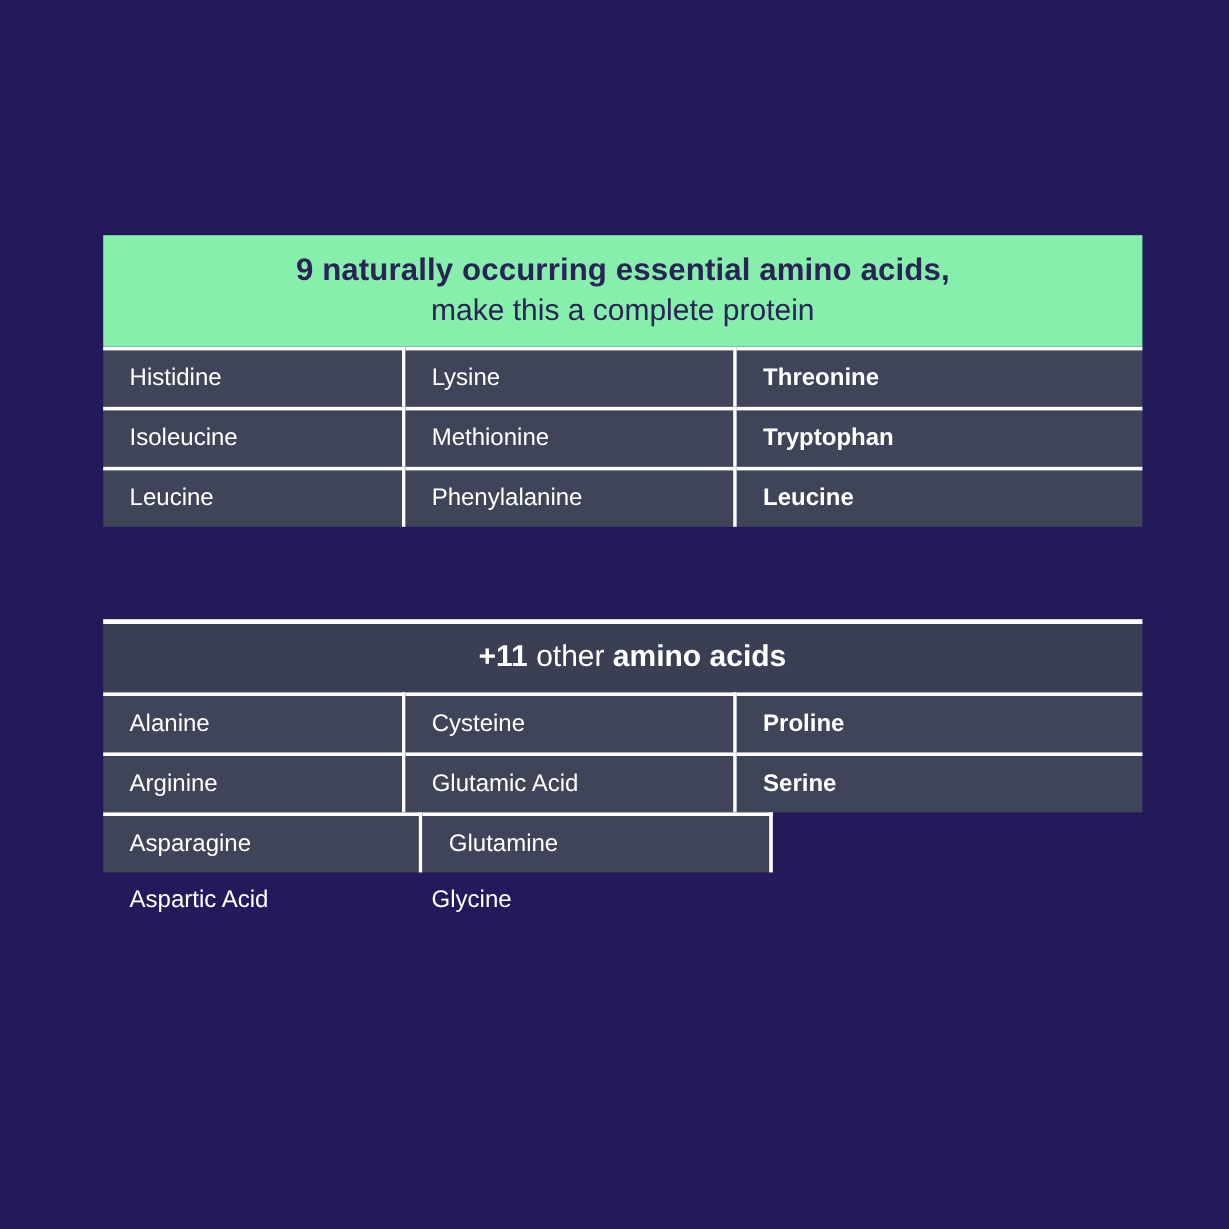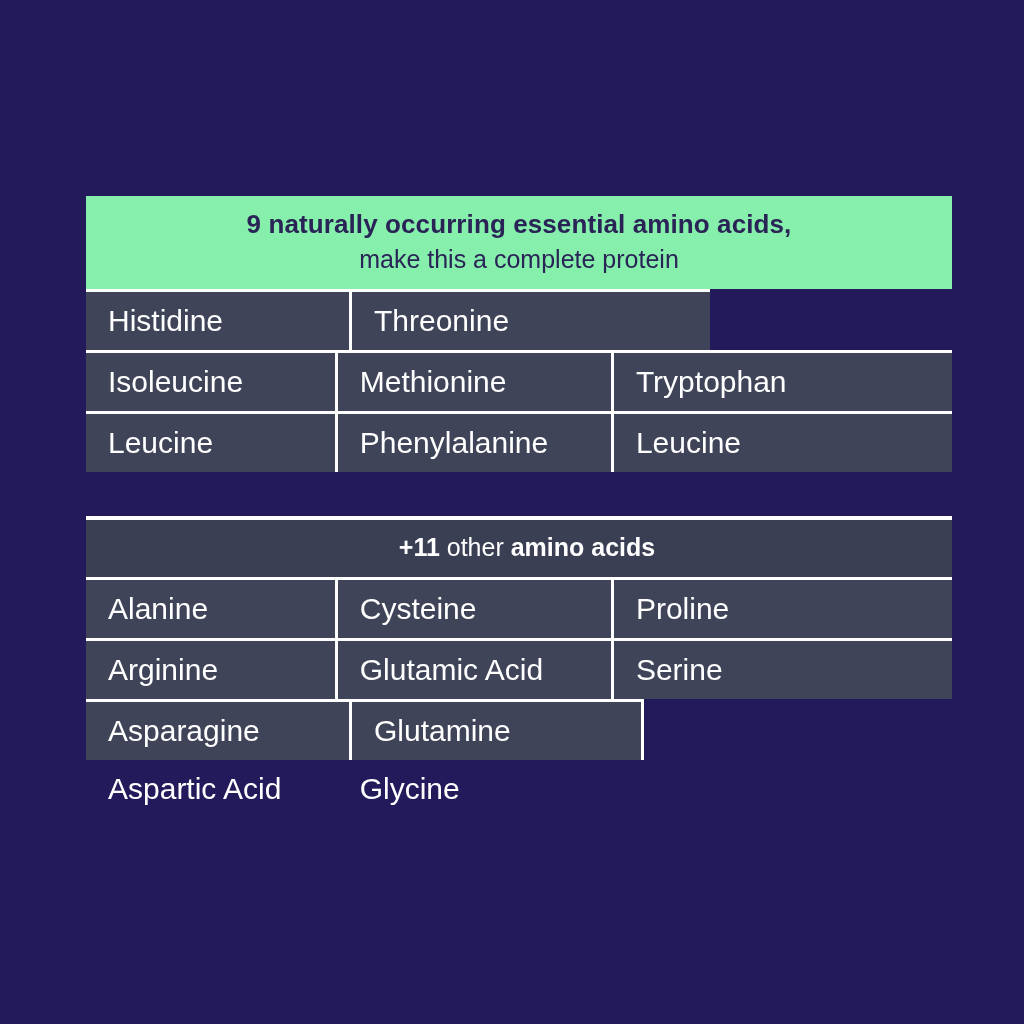--- a/index.html
+++ b/index.html
@@ -68,32 +68,32 @@
   .grid {
     display: flex;
     flex-direction: column;
   }
   .row {
     display: flex;
     flex-direction: row;
   }
   .cell {
     color: #ffffff;
-    font-size: 30px;
+    font-size: 20px;
     padding: 12px 0 12px 22px;
     box-sizing: border-box;
     background: #3f4458;
     border-top: 3px solid #ffffff;
     border-right: 3px solid #ffffff;
     white-space: nowrap;
     overflow: hidden;
   }
   .cell.c1 { width: 266px; }
   .cell.c2 { width: 292px; }
-  .cell.c3 { width: 358px; border-right: none; }
+  .cell.c3 { width: 358px; border-right: none; font-weight: bold; }
   .cell.plain {
     background: transparent;
     border-top: none;
     border-right: none;
   }
   .cell.empty {
     background: transparent;
     border-top: none;
     border-right: none;
   }
@@ -104,20 +104,21 @@
 <div class="page">
 
   <div class="panel" id="essential-panel">
     <div class="header-white">
       <div class="line1"><span class="count">9</span><span> naturally occurring essential amino acids,</span></div>
       <div class="line2">make this a complete protein</div>
     </div>
     <div class="grid">
       <div class="row">
         <div class="cell c1">Histidine</div>
+        <div class="cell c2">Lysine</div>
         <div class="cell c3">Threonine</div>
       </div>
       <div class="row">
         <div class="cell c1">Isoleucine</div>
         <div class="cell c2">Methionine</div>
         <div class="cell c3">Tryptophan</div>
       </div>
       <div class="row">
         <div class="cell c1">Leucine</div>
         <div class="cell c2">Phenylalanine</div>

